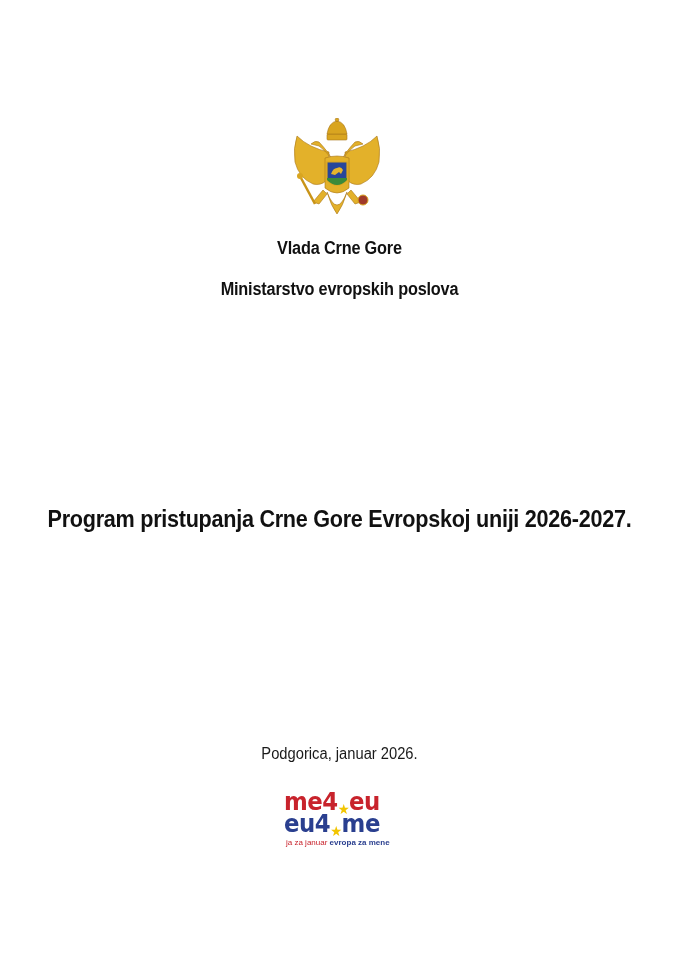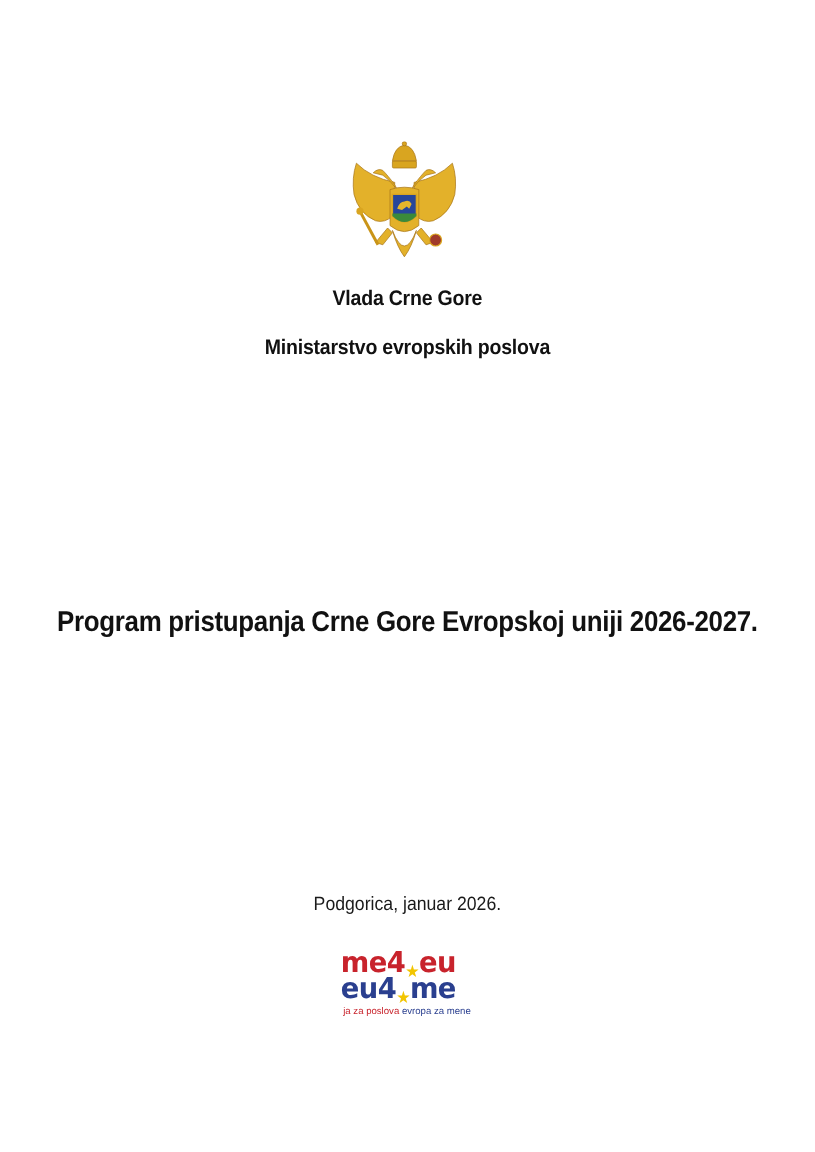--- a/index.html
+++ b/index.html
@@ -11,21 +11,21 @@
     .min { top: 279px; font-size: 17.5px; transform: scaleX(0.93); }
     .title { top: 505px; font-size: 24px; transform: scaleX(0.9); letter-spacing: -0.3px; }
     .place { position: absolute; left: 0; width: 679px; top: 745px; text-align: center; font-size: 16px; transform: scaleX(0.92); color: #1a1a1a; }
     .logo { position: absolute; left: 284px; top: 790px; width: 114px; height: 64px; }
     .logo-row { position: absolute; left: 0; font-family: "DejaVu Sans", sans-serif; font-size: 24px; font-weight: bold; line-height: 24px; letter-spacing: -0.5px; transform: scaleX(0.95); transform-origin: left; }
     .row1 { top: 0; color: #c8232c; }
     .row1 .eu { color: #c8232c; }
     .row2 { top: 22px; color: #2a3f8f; }
     .star { color: #f2c500; font-size: 14px; position: relative; top: 4px; }
     .tag { position: absolute; left: 2px; top: 48px; font-size: 8px; color: #c8232c; letter-spacing: 0px; white-space: nowrap; }
-    .tag .b { color: #2a3f8f; }
+    .tag .b { color: #2a3f8f; font-weight: bold; }
   </style>
 </head>
 <body>
 
 <div class="page">
 
   <svg class="coat" viewBox="0 0 96 104">
 
     <g fill="#d9a520" stroke="#a8761a" stroke-width="0.6">
       <rect x="38" y="16" width="20" height="6" rx="1"></rect>
@@ -67,17 +67,17 @@
   <div class="place">Podgorica, januar 2026.</div>
 
   <div class="logo">
     <div class="logo-row row1">
       <span>me4</span><span class="star">★</span><span class="eu">eu</span>
     </div>
     <div class="logo-row row2">
       <span>eu4</span><span class="star">★</span><span>me</span>
     </div>
     <div class="tag">
-      <span>ja za poslova</span> <span class="b">evropa za mene</span>
+      <span>ja za januar</span> <span class="b">evropa za mene</span>
     </div>
   </div>
 
 </div>
 
 </body></html>

